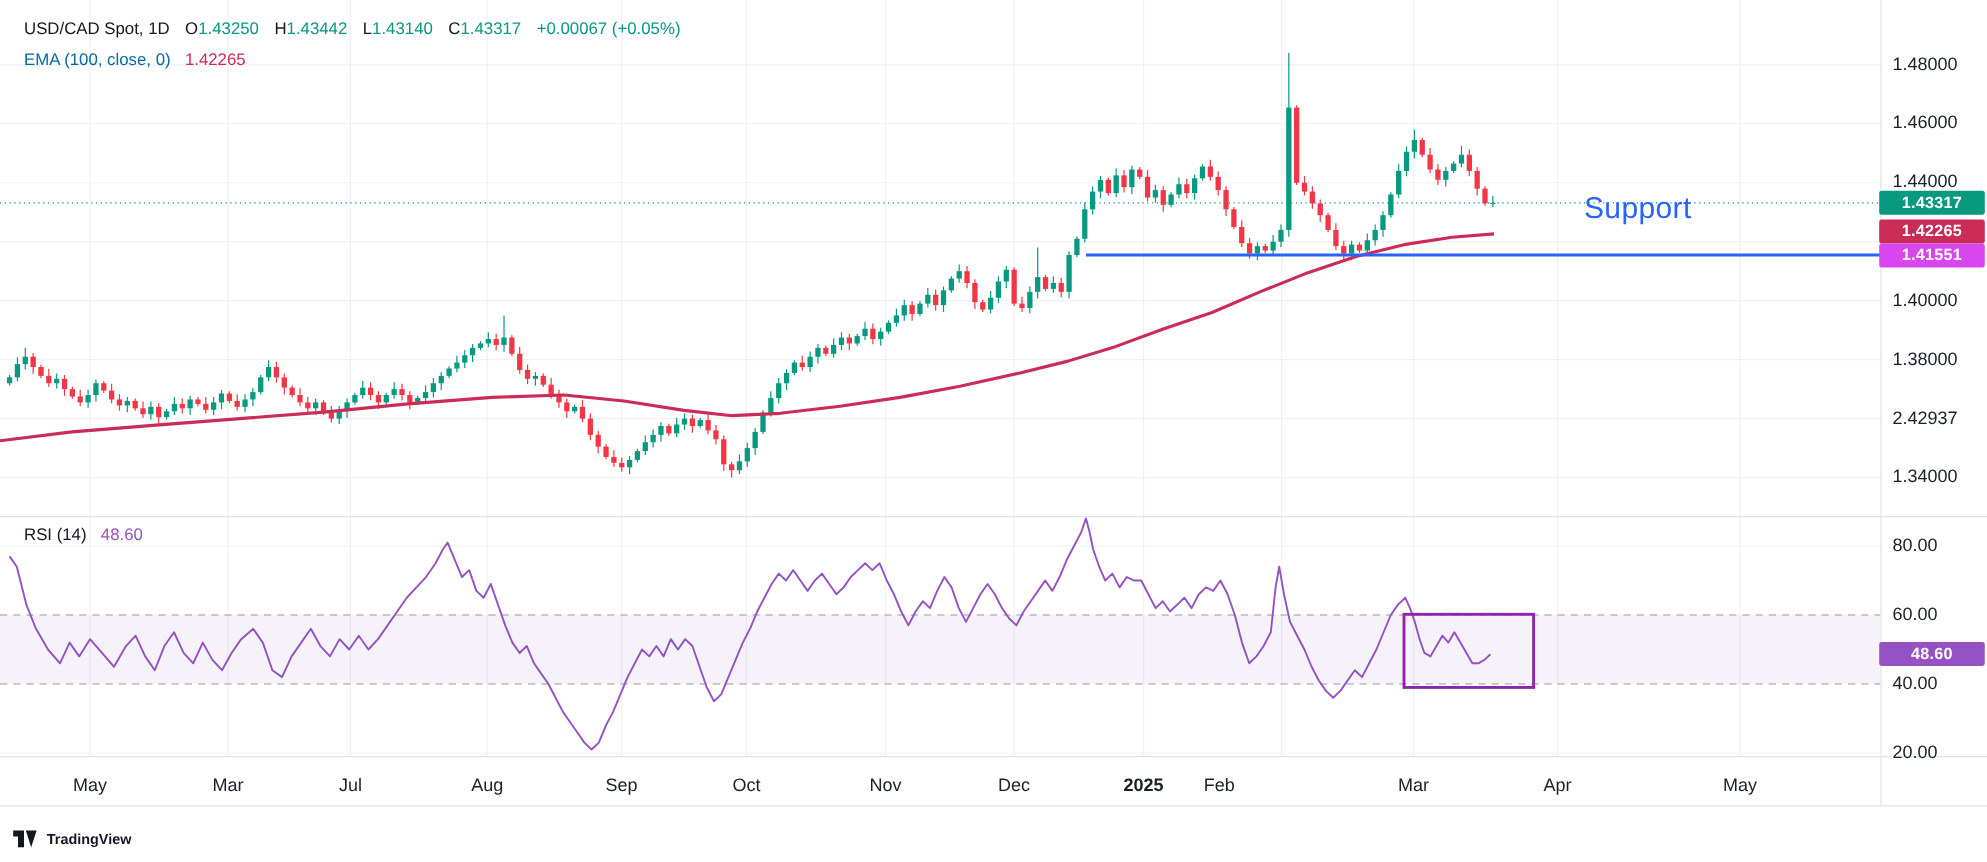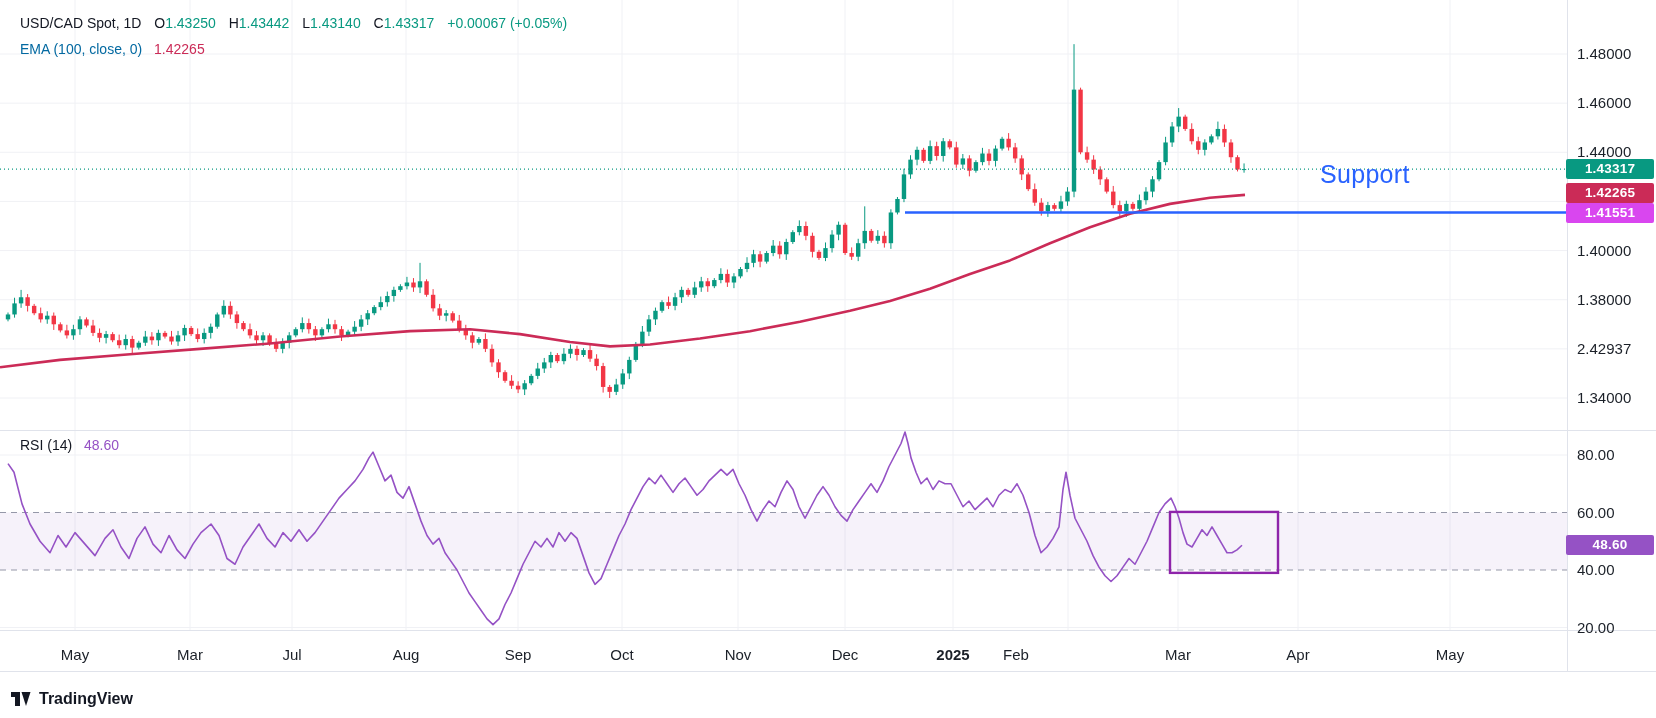--- a/index.html
+++ b/index.html
@@ -30,21 +30,21 @@
   .badge{
     position:absolute;left:1566px;width:88px;height:20px;line-height:20px;
     border-radius:2px;color:#ffffff;font-size:13.5px;font-weight:600;
     text-align:center;letter-spacing:.2px;
   }
   #support-text{
     position:absolute;left:1320px;top:160px;font-size:25px;color:#2962ff;
     letter-spacing:.3px;
   }
   #tv-logo{position:absolute;left:10px;top:689px;display:flex;align-items:center;gap:7px;}
-  #tv-logo .brand{font-size:16px;font-weight:700;color:#131722;}
+  #tv-logo .brand{font-size:12px;font-weight:700;color:#131722;}
 </style>
 </head>
 <body>
 <div id="app">
 
   <svg id="chart-svg" width="1656" height="718">
       <line x1="75" y1="0" x2="75" y2="630" stroke="#f0f1f5" stroke-width="1"></line>
       <line x1="190" y1="0" x2="190" y2="630" stroke="#f0f1f5" stroke-width="1"></line>
       <line x1="292" y1="0" x2="292" y2="630" stroke="#f0f1f5" stroke-width="1"></line>
       <line x1="406" y1="0" x2="406" y2="630" stroke="#f0f1f5" stroke-width="1"></line>

